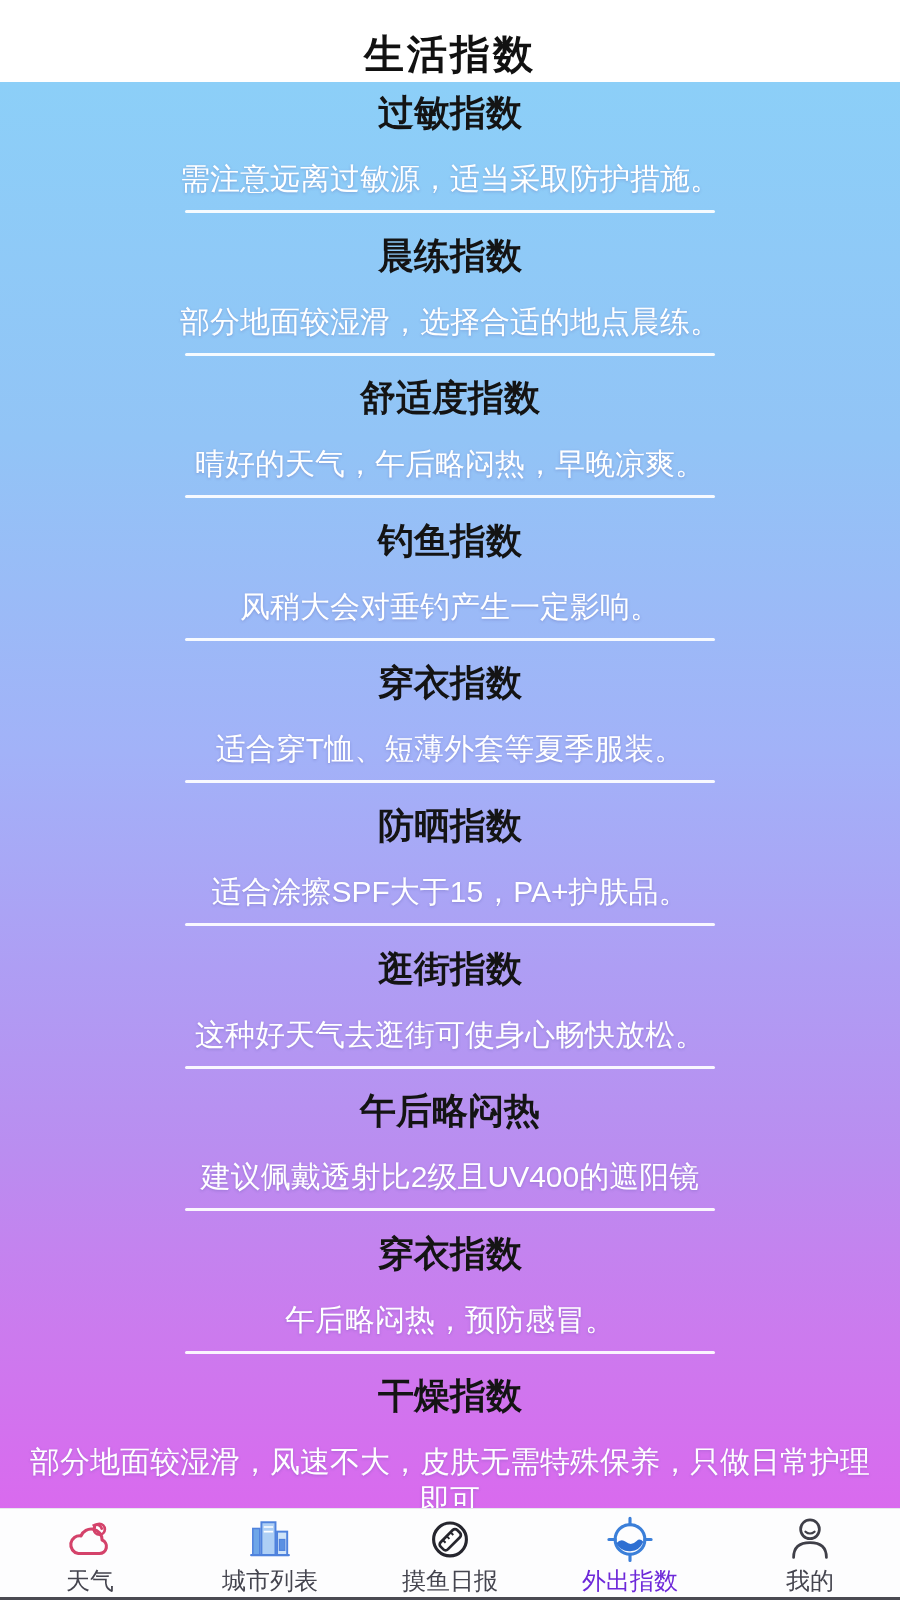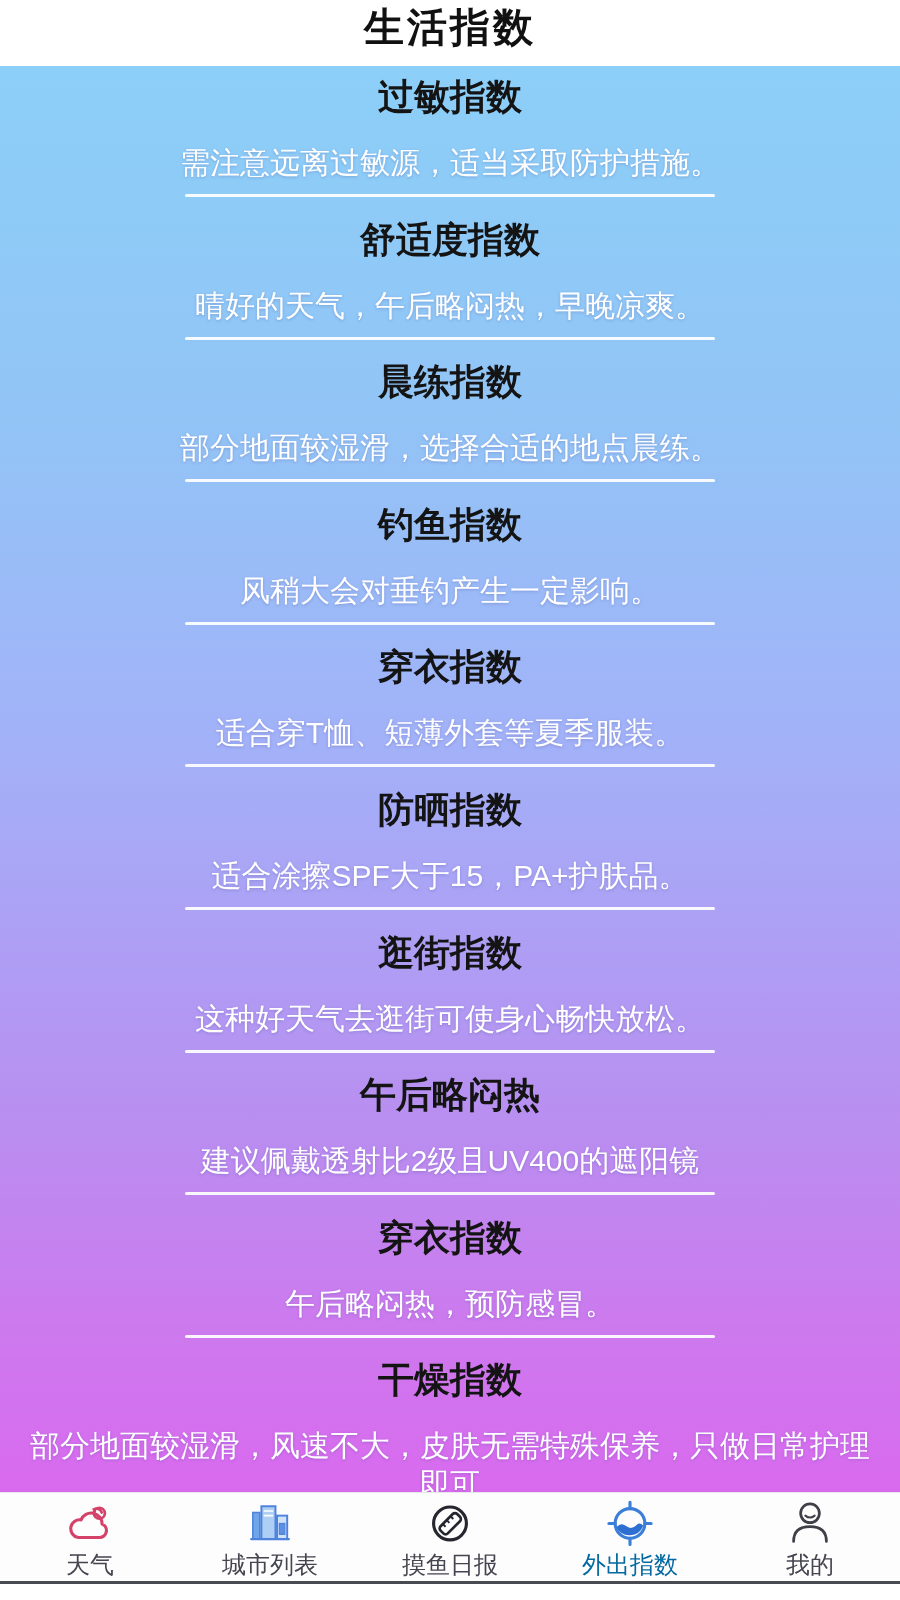--- a/index.html
+++ b/index.html
@@ -5,22 +5,22 @@
   * { margin: 0; padding: 0; box-sizing: border-box; }
   html, body {
     width: 900px; height: 1600px;
     font-family: "Liberation Sans", sans-serif;
     background: #fff; overflow: hidden;
   }
   .app { width: 900px; height: 1600px; display: flex; flex-direction: column; position: relative; }
 
   
   .header {
-    height: 66px; background: #ffffff;
-    display: flex; align-items: flex-start; justify-content: center;
+    height: 82px; background: #ffffff;
+    display: flex; align-items: flex-end; justify-content: center;
     flex: 0 0 auto;
   }
   .header-title {
     font-size: 40px; font-weight: 700; color: #111;
     letter-spacing: 3px;
   }
 
   
   .content {
     height: 1426px; flex: 0 0 auto; overflow: hidden;
@@ -60,21 +60,21 @@
   }
   .tab {
     flex: 1 1 0; display: flex; flex-direction: column;
     align-items: center; justify-content: flex-start;
     padding-top: 7px; cursor: pointer;
   }
   .tab-icon { width: 52px; height: 50px; display: block; }
   .tab-label {
     margin-top: 2px; font-size: 24px; color: #45454f; line-height: 26px;
   }
-  .tab.active .tab-label { color: #0369a1; }
+  .tab.active .tab-label { color: #6d28d9; }
   .bottom-edge {
     position: absolute; left: 0; bottom: 0; width: 100%; height: 3px;
     background: #4a4a52;
   }
 </style>
 </head>
 <body>
 
 <div class="app">
 
@@ -83,28 +83,28 @@
   </div>
 
   <div class="content">
     <section class="section">
       <h2 class="sec-title">过敏指数</h2>
       <p class="sec-desc">需注意远离过敏源，适当采取防护措施。</p>
       <div class="divider"></div>
     </section>
 
     <section class="section">
+      <h2 class="sec-title">晨练指数</h2>
+      <p class="sec-desc">部分地面较湿滑，选择合适的地点晨练。</p>
+      <div class="divider"></div>
+    </section>
+
+    <section class="section">
       <h2 class="sec-title">舒适度指数</h2>
       <p class="sec-desc">晴好的天气，午后略闷热，早晚凉爽。</p>
-      <div class="divider"></div>
-    </section>
-
-    <section class="section">
-      <h2 class="sec-title">晨练指数</h2>
-      <p class="sec-desc">部分地面较湿滑，选择合适的地点晨练。</p>
       <div class="divider"></div>
     </section>
 
     <section class="section">
       <h2 class="sec-title">钓鱼指数</h2>
       <p class="sec-desc">风稍大会对垂钓产生一定影响。</p>
       <div class="divider"></div>
     </section>
 
     <section class="section">

